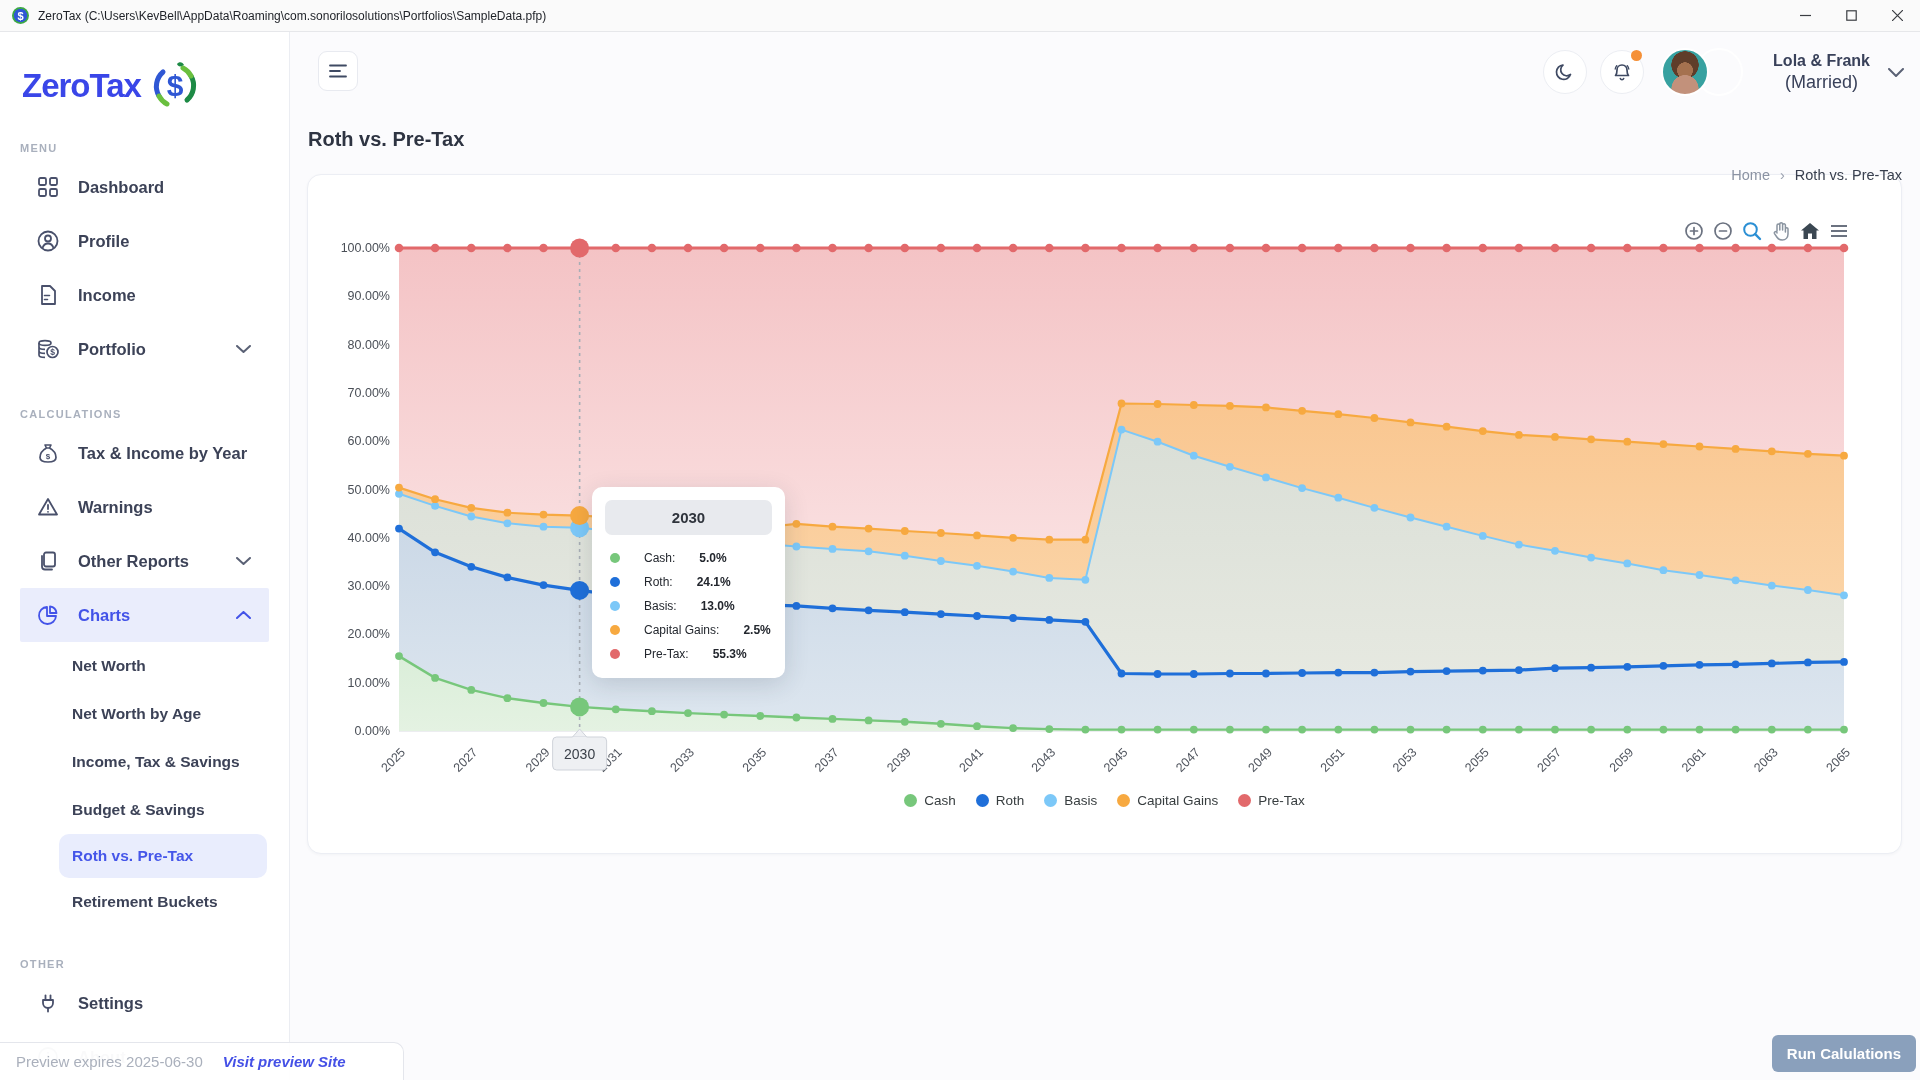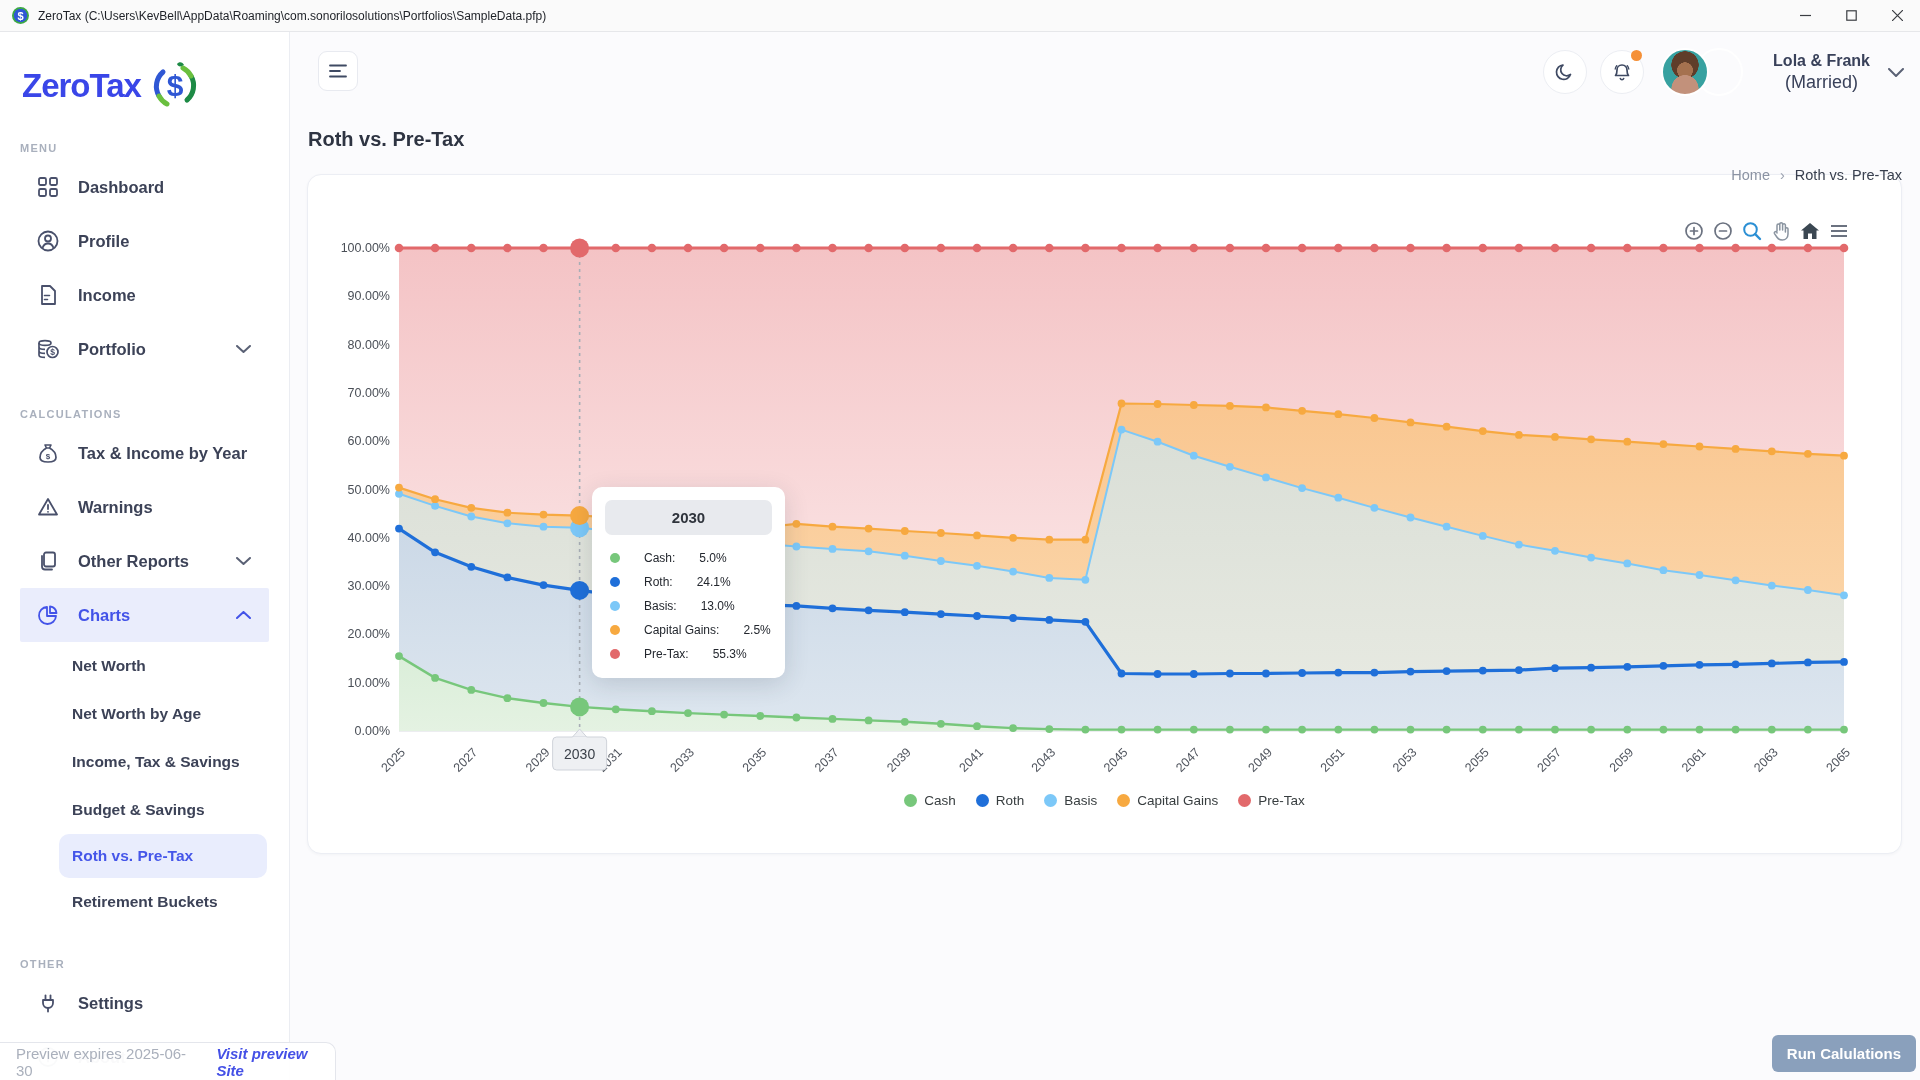--- a/index.html
+++ b/index.html
@@ -27,21 +27,21 @@
                font-size:16.5px; font-weight:bold; color:#3c4257; position:relative; margin:0 20px 0 0; cursor:pointer; }
   .side-item .icn { width:24px; height:24px; flex:0 0 24px; color:#49506b; display:flex; }
   .side-item.active { background:#eaedfc; border-radius:2px; margin:0 20px; padding-left:16px; color:#4353e8; }
   .side-item.active .icn { color:#4353e8; }
   .side-item .chev { position:absolute; right:18px; color:#5a6175; display:flex; }
   .side-item.active .chev { color:#4353e8; }
   .sub-item { height:48px; display:flex; align-items:center; padding-left:72px; font-size:15.5px;
               font-weight:bold; color:#3c4257; cursor:pointer; }
   .sub-item.selected { background:#e9edfd; color:#4556e9; border-radius:10px; margin:0 22px 0 59px; padding-left:13px; height:44px; }
   .about-row { opacity:.4; }
-  .preview-bar { position:absolute; left:0; bottom:0; width:336px; height:38px; z-index:40;
+  .preview-bar { position:absolute; left:0; bottom:0; width:404px; height:38px; z-index:40;
                  background:rgba(255,255,255,.92); border-top:1px solid #e4e6ec; border-right:1px solid #e4e6ec;
                  border-top-right-radius:10px; display:flex; align-items:center; gap:20px; padding-left:16px; }
   .preview-txt { color:#aab0bc; font-size:15px; }
   .preview-link { color:#4450e6; font-size:15px; font-style:italic; font-weight:bold; cursor:pointer; }
 
   
   .hamburger { position:absolute; top:51px; left:318px; width:40px; height:40px; border:1px solid #e8eaf0;
                border-radius:9px; background:#fff; display:flex; align-items:center; justify-content:center;
                cursor:pointer; z-index:5; }
   .header-right { position:absolute; top:48px; right:16px; display:flex; align-items:center; z-index:5; }
@@ -79,21 +79,21 @@
   .lg-item { display:flex; align-items:center; gap:7px; font-size:13.5px; color:#373d3f; cursor:pointer; }
   .lg-dot { width:13px; height:13px; border-radius:50%; }
 
   
   .chart-tooltip { position:absolute; left:284px; top:312px; width:193px; background:#fff; border-radius:10px;
                    box-shadow:0 6px 24px rgba(40,50,70,.16); z-index:8; padding-bottom:12px; }
   .ctt-head { margin:13px 13px 11px; background:#e8eaee; border-radius:7px; text-align:center;
               font-size:15px; font-weight:bold; color:#2f343c; padding:9px 0; }
   .ctt-row { display:flex; align-items:center; gap:24px; padding:5px 0 5px 18px; font-size:12px; color:#23272e; }
   .ctt-dot { width:10px; height:10px; border-radius:50%; flex:0 0 10px; }
-  .ctt-val { font-weight:normal; }
+  .ctt-val { font-weight:bold; }
 
   
   .run-btn { position:absolute; right:4px; bottom:8px; background:#8aa0bc; color:#fff; font-size:15px;
              font-weight:bold; border:none; border-radius:6px; padding:10px 15px; cursor:pointer; z-index:45;
              font-family:"Liberation Sans",sans-serif; }
 </style>
 </head>
 <body>
 
 <div class="titlebar">

